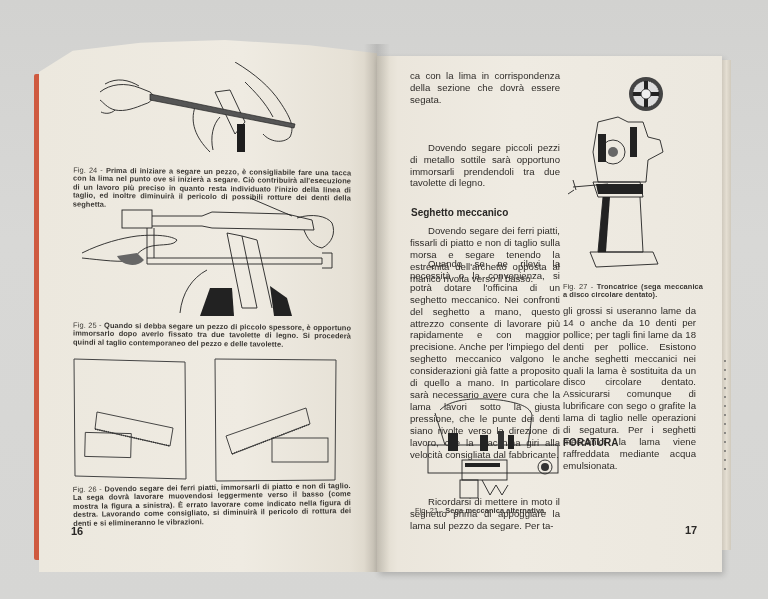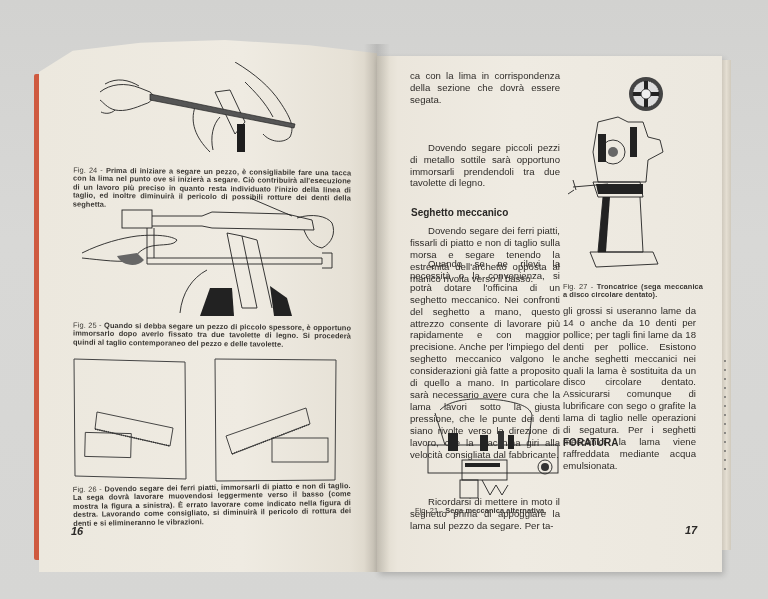--- a/index.html
+++ b/index.html
@@ -127,21 +127,21 @@
     <path d="M1 1 L122 2 L121 122 L2 123 Z" fill="none" stroke="#444" stroke-width="1"></path>
     <path d="M12 78 L92 50 L96 66 L18 96 Z" fill="none" stroke="#333" stroke-width="0.9"></path>
     <path d="M18 96 L96 66" stroke="#333" stroke-width="1.4" stroke-dasharray="1.2 1"></path>
     <rect x="58" y="80" width="56" height="24" fill="none" stroke="#333" stroke-width="0.9"></rect>
   </svg>
 </div>
 <div class="caption" style="left:73px;top:484px;width:278px;transform:rotate(-0.8deg);">
   <span class="lbl">Fig. 26 -</span>
   <span>Dovendo segare dei ferri piatti, immorsarli di piatto e non di taglio. La sega dovrà lavorare muovendosi leggermente verso il basso (come mostra la figura a sinistra). È errato lavorare come indicato nella figura di destra. Lavorando come consigliato, si diminuirà il pericolo di rottura dei denti e si elimineranno le vibrazioni.</span>
 </div>
-<div class="page-num" style="left:71px;top:525px;font-style:italic;">16</div>
+<div class="page-num" style="left:71px;top:525px;">16</div>
 
 <div class="page-right"></div>
 <div class="page-edge">
     <div class="ticks"></div>
   </div>
 <div class="gutter-shadow"></div>
 
 <div class="body-text" style="left:410px;top:70px;width:150px;">
   <p>ca con la lima in corrispondenza della sezione che dovrà essere segata.</p>
   <p class="indent">Dovendo segare piccoli pezzi di metallo sottile sarà opportuno immorsarli prendendoli tra due tavolette di legno.</p>
@@ -206,13 +206,13 @@
   <span class="lbl">Fig. 27 -</span>
   <span>Troncatrice (sega meccanica a disco circolare dentato).</span>
 </div>
 
 <div class="body-text" style="left:563px;top:305px;width:133px;">
   <p>gli grossi si useranno lame da 14 o anche da 10 denti per pollice; per tagli fini lame da 18 denti per pollice. Esistono anche seghetti meccanici nei quali la lama è sostituita da un disco circolare dentato. Assicurarsi comunque di lubrificare con sego o grafite la lama di taglio nelle operazioni di segatura. Per i seghetti meccanici la lama viene raffreddata mediante acqua emulsionata.</p>
 </div>
 <div class="heading" style="left:563px;top:437px;">FORATURA</div>
 <div class="body-text" style="left:563px;top:430px;width:133px;">
 </div>
-<div class="page-num" style="left:685px;top:524px;font-style:italic;">17</div>
+<div class="page-num" style="left:685px;top:524px;">17</div>
 
 </body></html>

